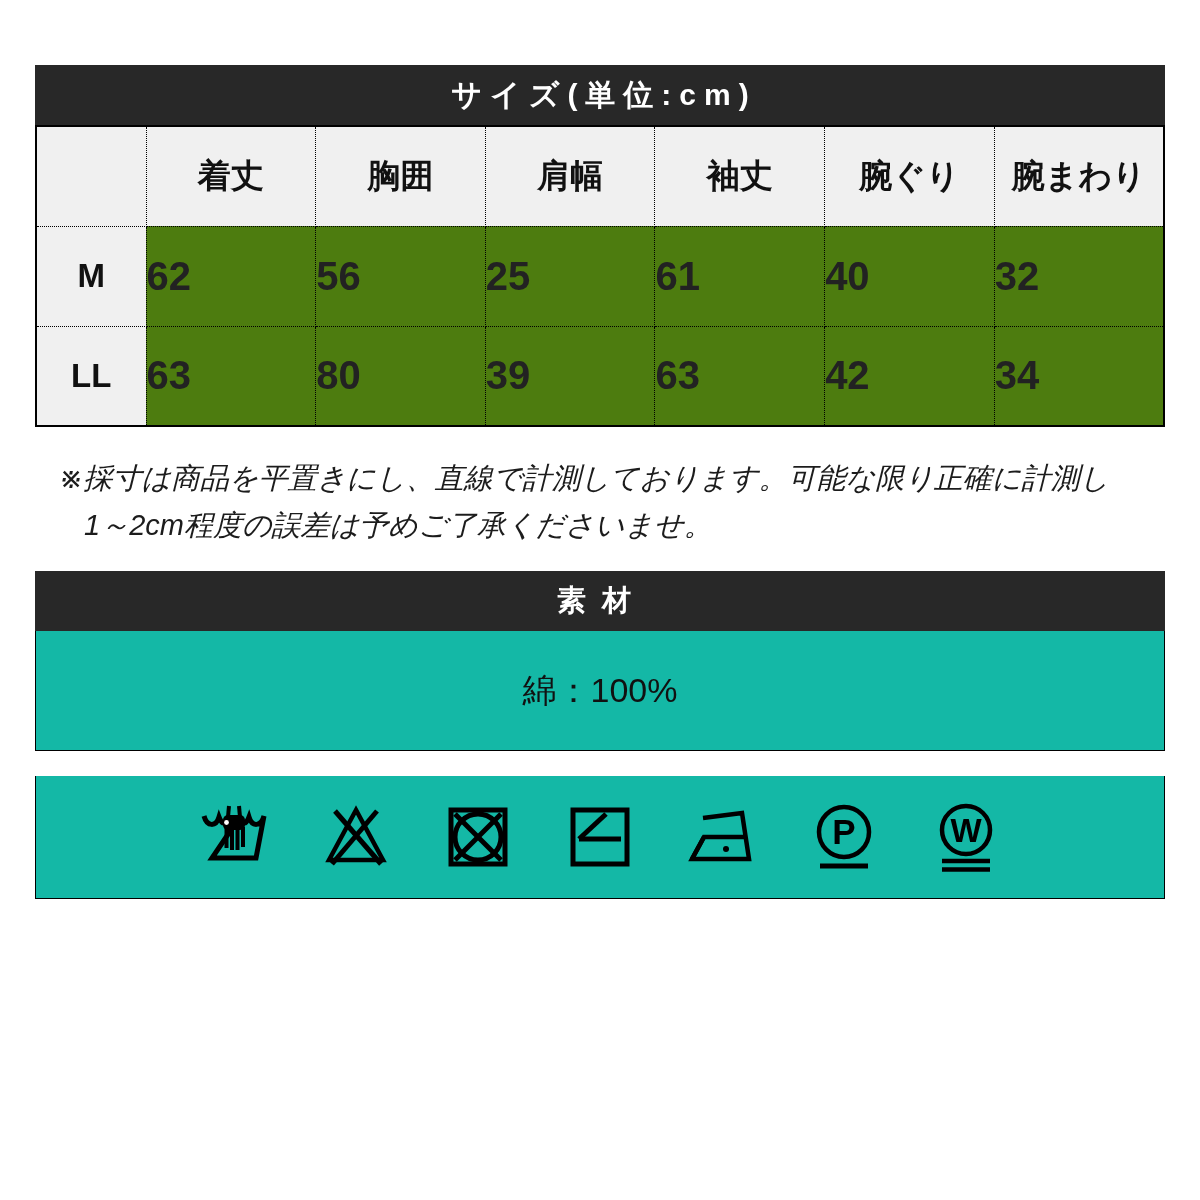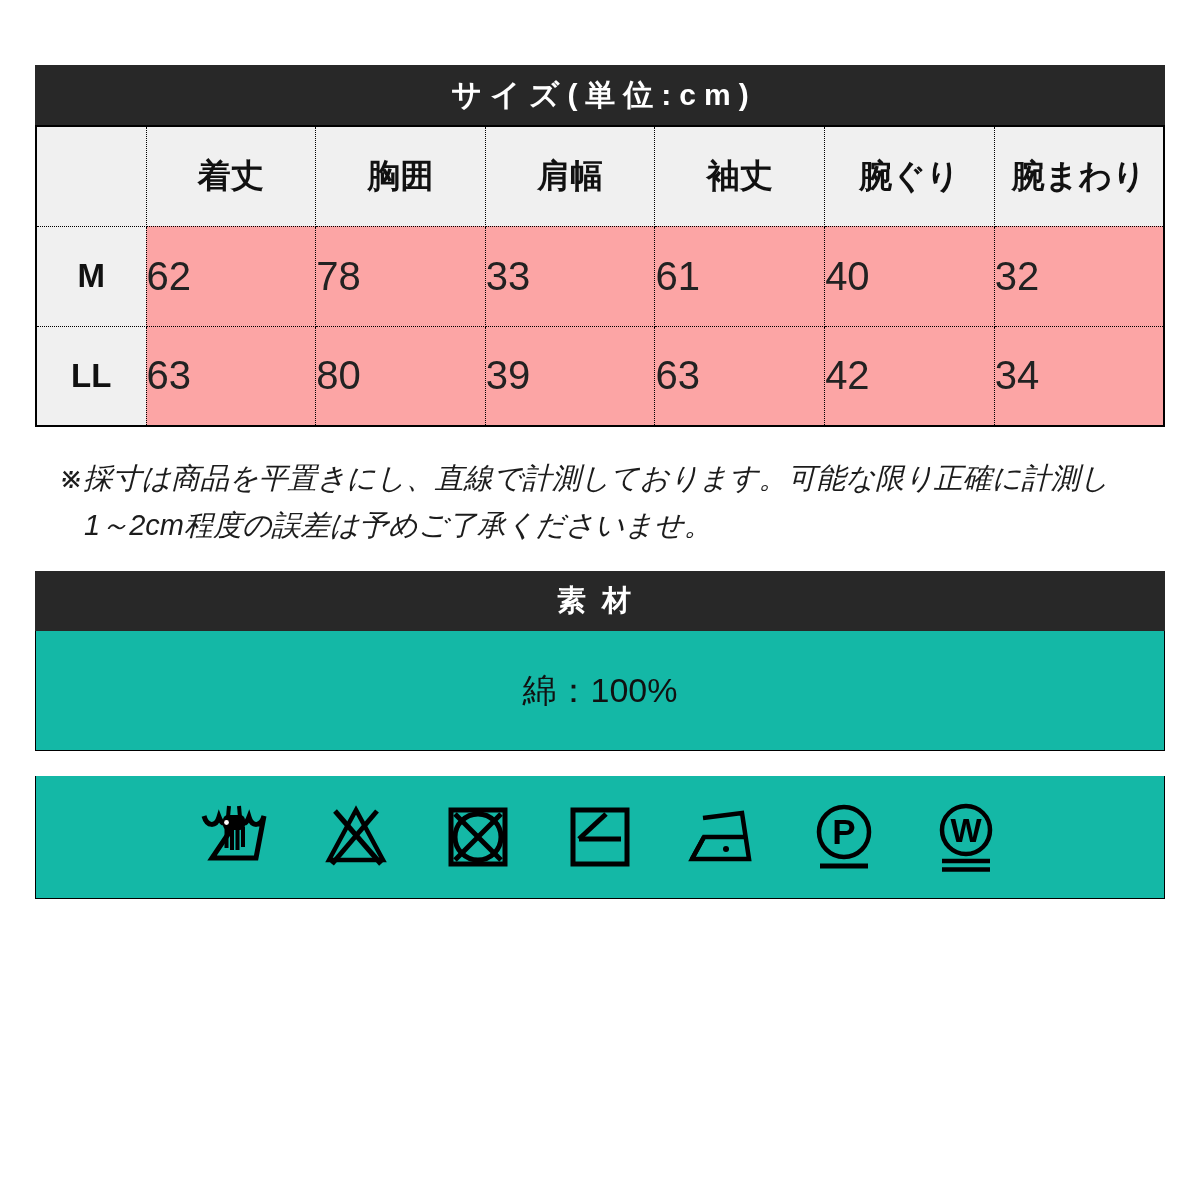--- a/index.html
+++ b/index.html
@@ -25,21 +25,21 @@
     border:1px dotted #000; vertical-align:middle;
   }
   table.size-table col.label-col { width:110px; }
   table.size-table thead th {
     height:100px; background:#f0f0f0; font-size:33px; font-weight:bold; color:#111;
   }
   table.size-table tbody th {
     height:100px; background:#f0f0f0; font-size:33px; font-weight:bold; color:#111;
   }
   table.size-table tbody td {
-    height:100px; background:#fca5a5; font-size:40px; font-weight:400; color:#222;
+    height:100px; background:#4d7c0f; font-size:40px; font-weight:700; color:#222;
   }
 
   
   .notes { margin-top:28px; margin-left:24px; }
   .note { font-size:29px; line-height:47px; color:#1c1c1c; }
   .note .note-line { white-space:nowrap;font-style:italic; }
   .note .note-line.cont { padding-left:25px; }
   .note + .note { margin-top:38px; }
 
   
@@ -81,22 +81,22 @@
           <th>肩幅</th>
           <th>袖丈</th>
           <th>腕ぐり</th>
           <th>腕まわり</th>
         </tr>
       </thead>
       <tbody>
         <tr>
           <th>M</th>
           <td>62</td>
-          <td>78</td>
-          <td>33</td>
+          <td>56</td>
+          <td>25</td>
           <td>61</td>
           <td>40</td>
           <td>32</td>
         </tr>
         <tr>
           <th>LL</th>
           <td>63</td>
           <td>80</td>
           <td>39</td>
           <td>63</td>

